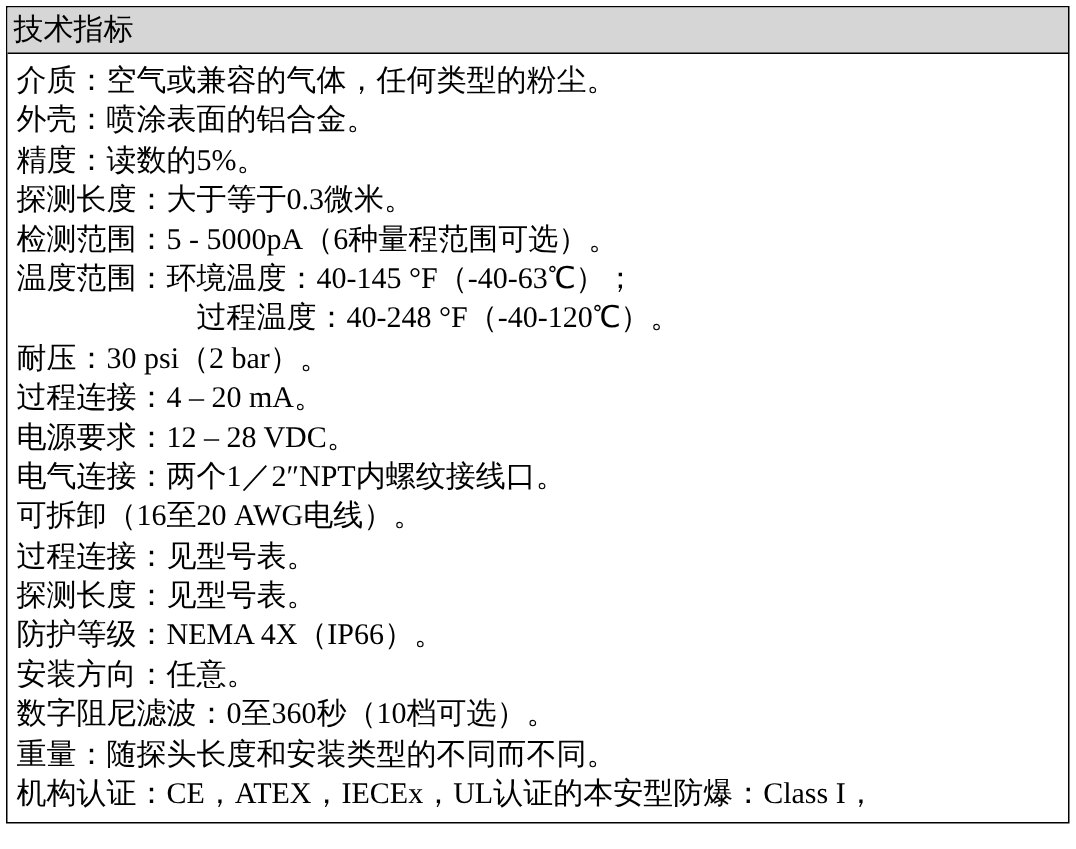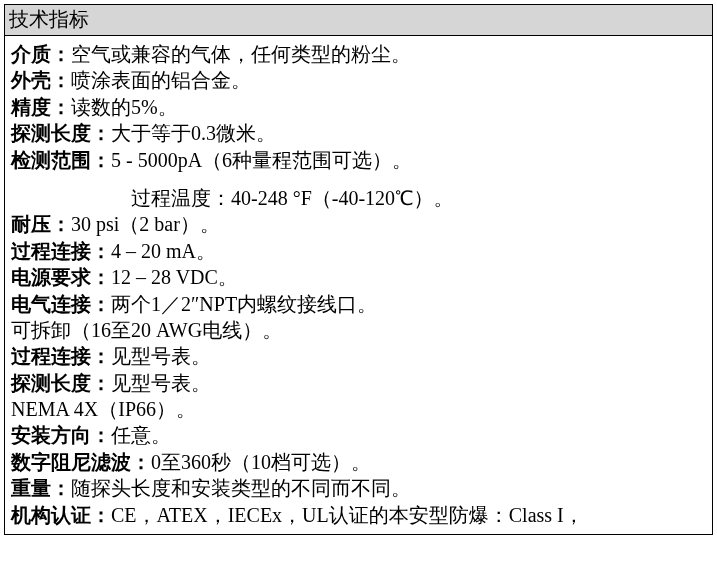--- a/index.html
+++ b/index.html
@@ -24,30 +24,29 @@
   }
   .body {
     padding: 5px 6px 6px 6px;
     line-height: 1.32;
   }
   .row {
     display: flex;
     align-items: baseline;
   }
   .label {
-    font-weight: bold;
+    font-weight: normal;
     white-space: nowrap;
   }
   .value {
     white-space: pre;
     text-align: center;
   }
   .indent {
     padding-left: 6.0em; 
-    margin-top: 12px;
   }
 </style>
 </head>
 <body>
 
 <div class="box">
   <div class="header">技术指标</div>
   <div class="body" id="rows">
       <div class="row">
         <span class="label">介质：</span>
@@ -61,20 +60,24 @@
         <span class="label">精度：</span>
         <span class="value">读数的5%。</span>
       </div>
       <div class="row">
         <span class="label">探测长度：</span>
         <span class="value">大于等于0.3微米。</span>
       </div>
       <div class="row">
         <span class="label">检测范围：</span>
         <span class="value">5 - 5000pA（6种量程范围可选）。</span>
+      </div>
+      <div class="row">
+        <span class="label">温度范围：</span>
+        <span class="value">环境温度：40-145 °F（-40-63℃）；</span>
       </div>
       <div class="row">
         <span class="value indent">过程温度：40-248 °F（-40-120℃）。</span>
       </div>
       <div class="row">
         <span class="label">耐压：</span>
         <span class="value">30 psi（2 bar）。</span>
       </div>
       <div class="row">
         <span class="label">过程连接：</span>
@@ -93,20 +96,21 @@
       </div>
       <div class="row">
         <span class="label">过程连接：</span>
         <span class="value">见型号表。</span>
       </div>
       <div class="row">
         <span class="label">探测长度：</span>
         <span class="value">见型号表。</span>
       </div>
       <div class="row">
+        <span class="label">防护等级：</span>
         <span class="value">NEMA 4X（IP66）。</span>
       </div>
       <div class="row">
         <span class="label">安装方向：</span>
         <span class="value">任意。</span>
       </div>
       <div class="row">
         <span class="label">数字阻尼滤波：</span>
         <span class="value">0至360秒（10档可选）。</span>
       </div>

